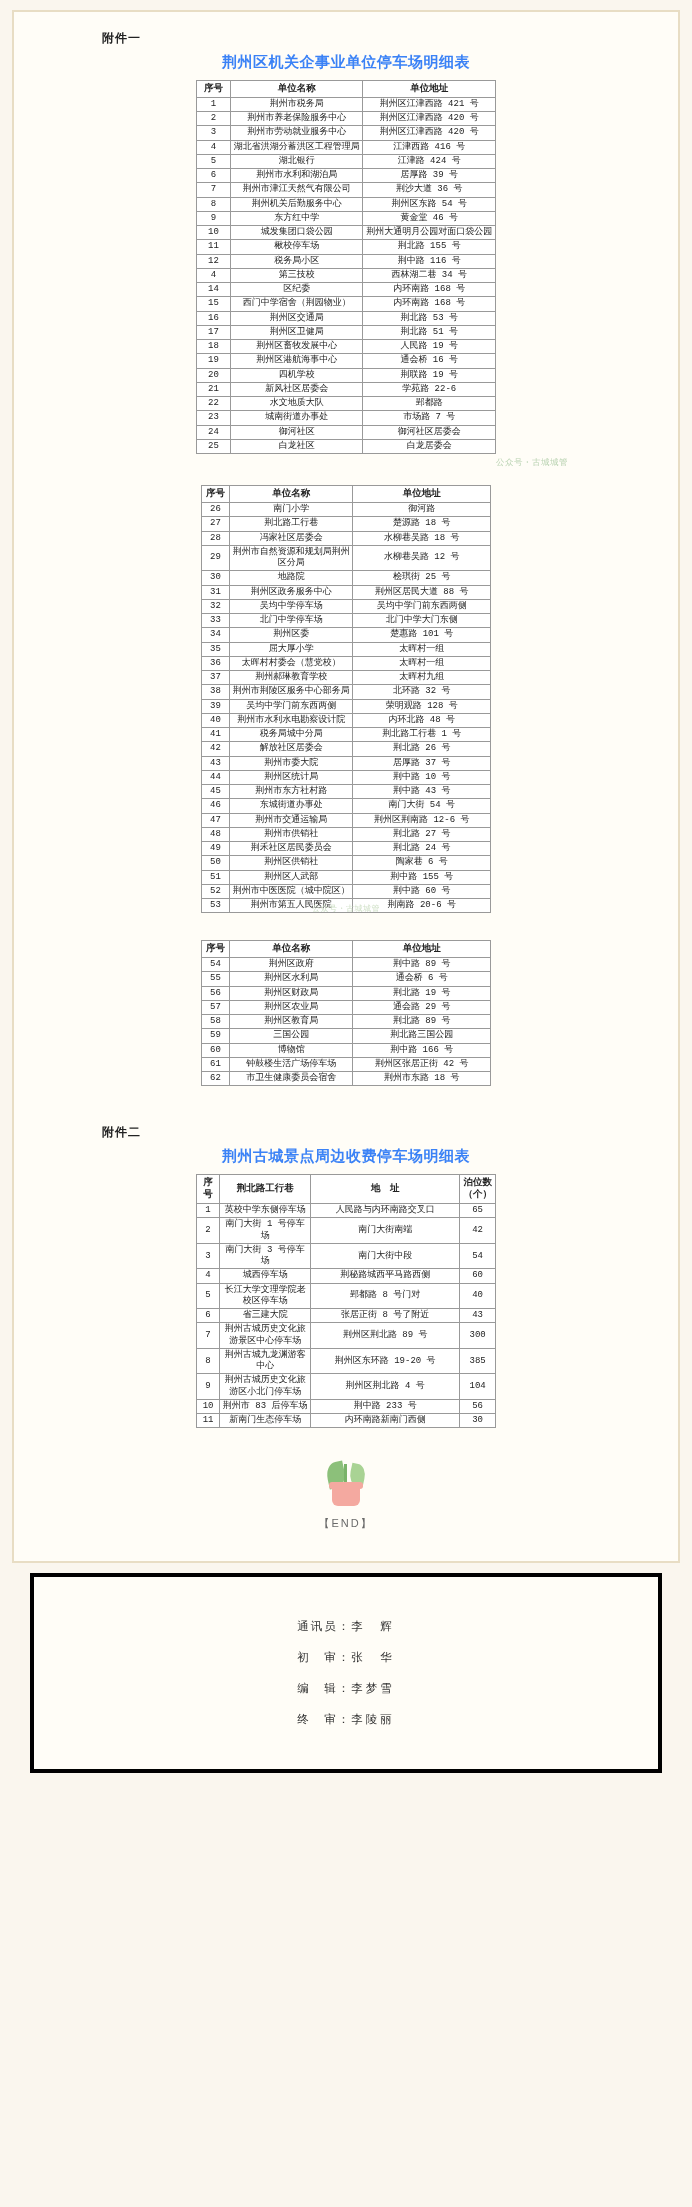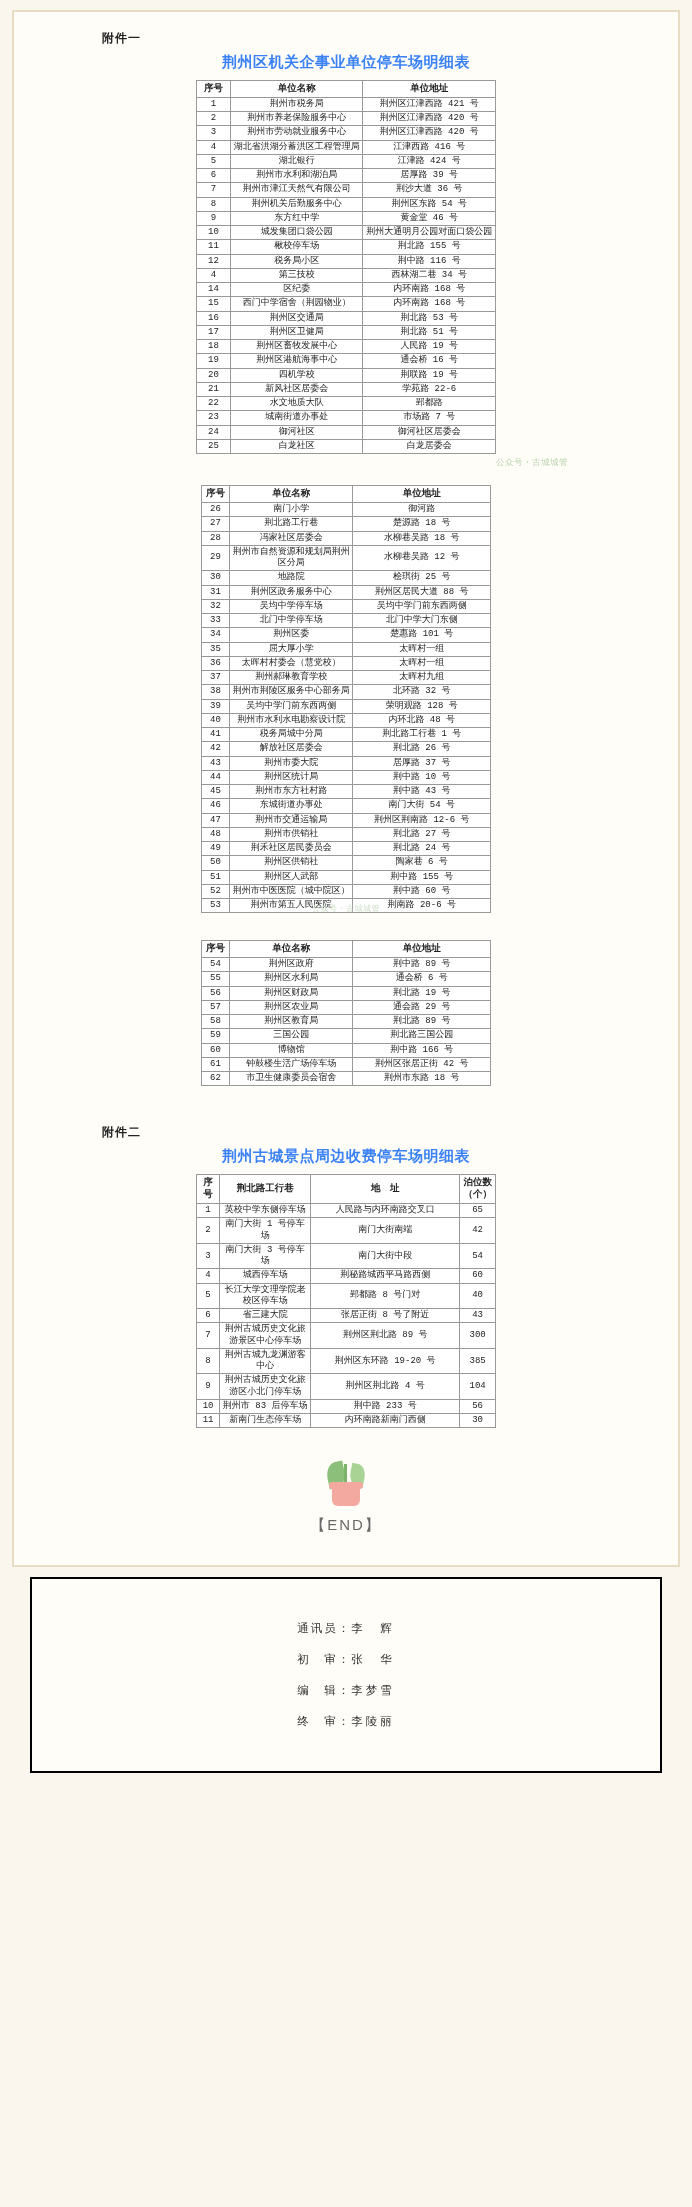--- a/index.html
+++ b/index.html
@@ -132,28 +132,28 @@
     width: 15px; height: 22px;
     background: #a9d394;
     border-radius: 0 60% 0 60%;
     transform: rotate(12deg);
   }
   .stem {
     position: absolute; left: 21px; bottom: 18px;
     width: 3px; height: 24px; background: #7ab369;
   }
   .end-text {
-    font-size: 15px;
+    font-size: 11px;
     color: #6a6a6a;
     letter-spacing: 2px;
     margin-top: 6px;
   }
   .credit-frame {
     margin: 8px 30px 16px 30px;
-    border: 2px solid #000000;
+    border: 4px solid #000000;
     background: #fffdf7;
     padding: 26px 10px;
   }
   .credit-line {
     text-align: center;
     font-size: 11.5px;
     color: #333;
     letter-spacing: 2px;
     margin: 16px 0;
   }

